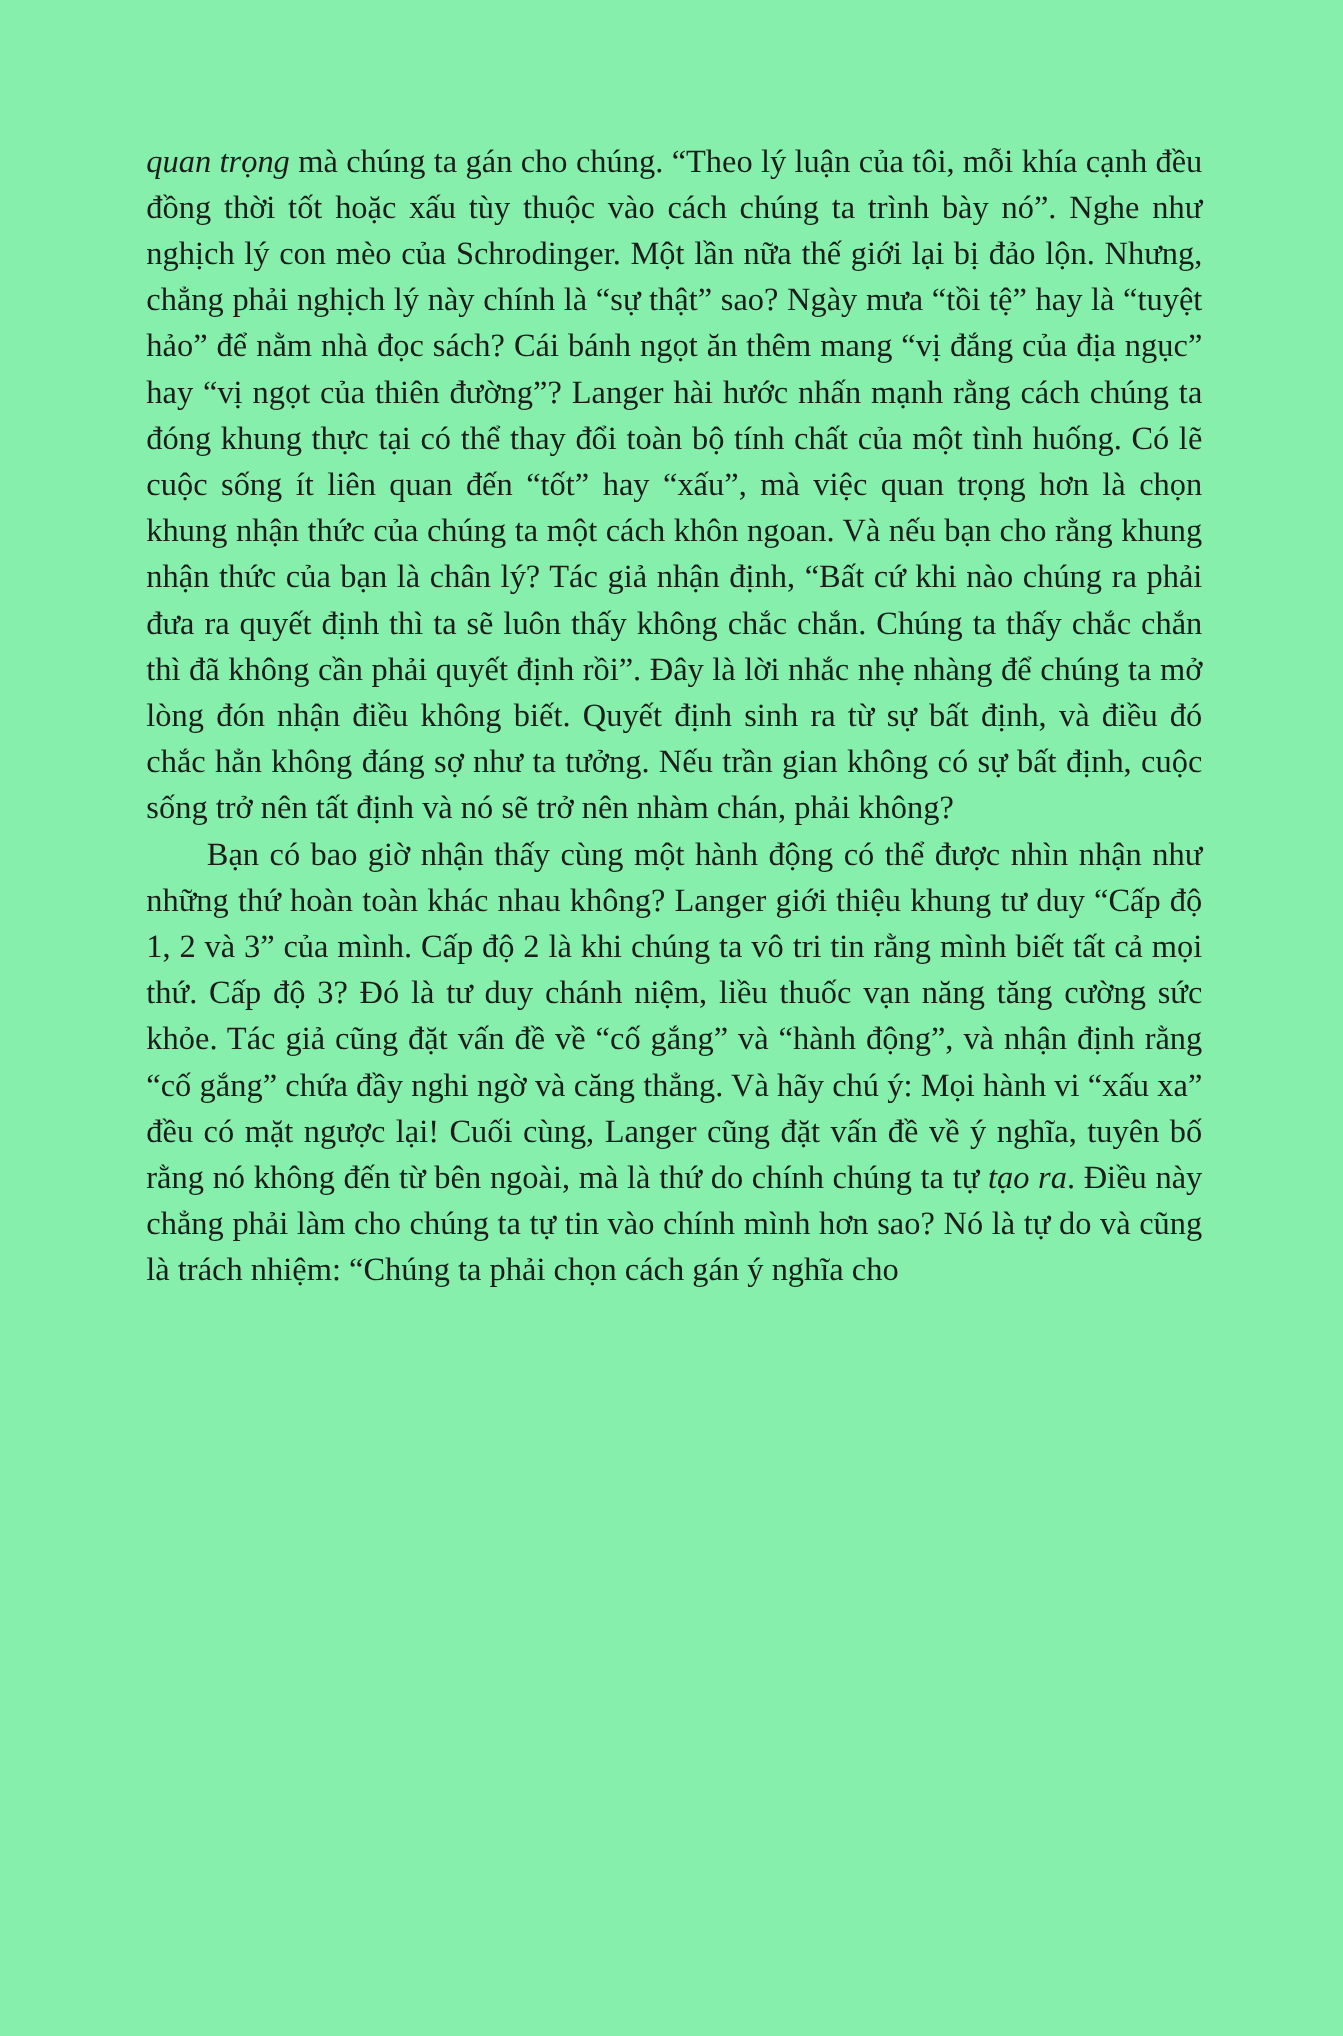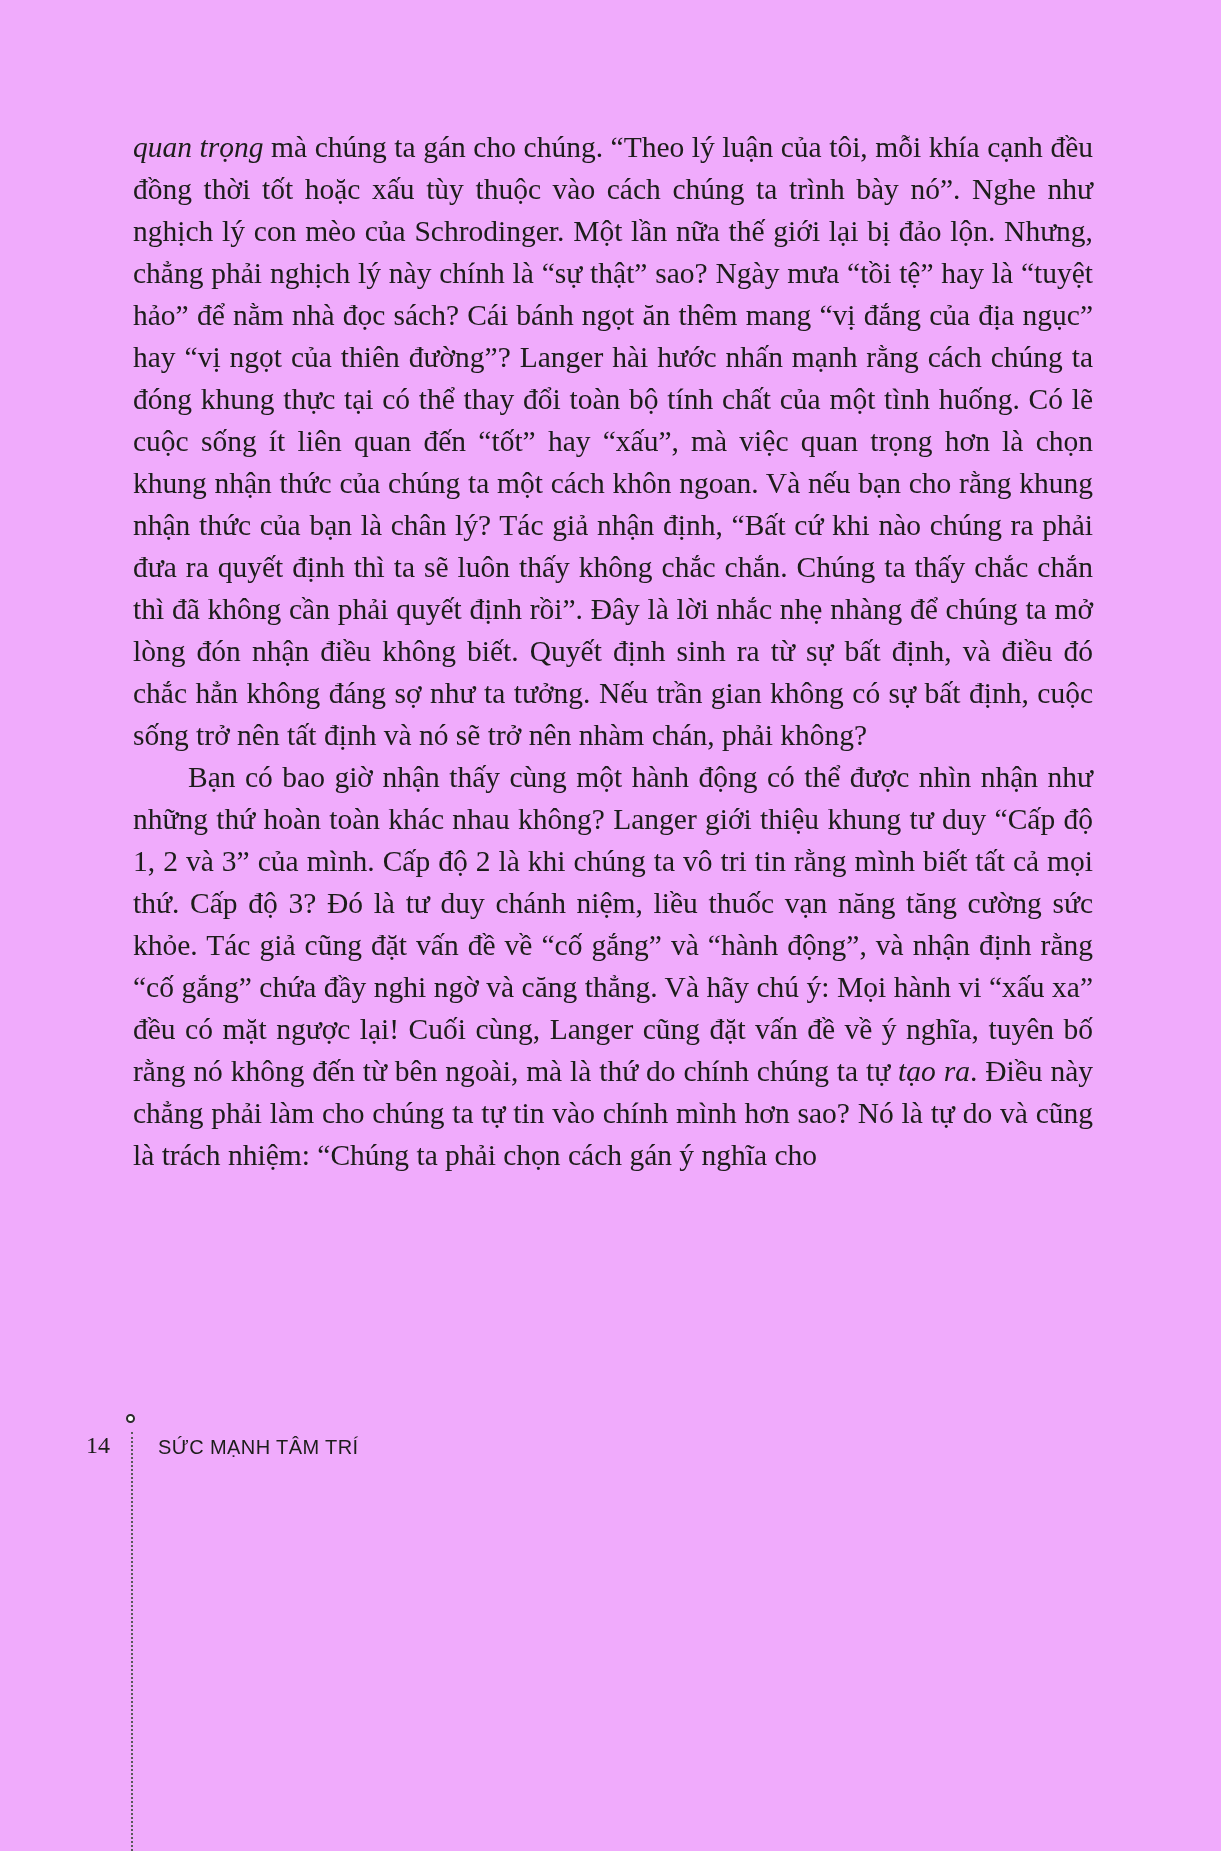--- a/index.html
+++ b/index.html
@@ -8,21 +8,21 @@
     width: 1221px;
     height: 1851px;
     position: relative;
     font-family: "Liberation Serif", "DejaVu Serif", serif;
     color: #1d1d1b;
     overflow: hidden;
   }
   .page {
     position: absolute;
     inset: 0;
-    background: #f0abfc;
+    background: #86efac;
     text-decoration: underline;
   }
   .text-block {
     position: absolute;
     left: 133px;
     right: 128px;
     top: 126px;
     font-size: 29.5px;
     line-height: 42px;
     text-align: justify;
@@ -81,20 +81,14 @@
 </head>
 <body>
 
 <div class="page">
 
   <main class="text-block">
     <p class="para no-indent"><span class="run italic">quan trọng</span><span class="run normal"> mà chúng ta gán cho chúng. “Theo lý luận của tôi, mỗi khía cạnh đều đồng thời tốt hoặc xấu tùy thuộc vào cách chúng ta trình bày nó”. Nghe như nghịch lý con mèo của Schrodinger. Một lần nữa thế giới lại bị đảo lộn. Nhưng, chẳng phải nghịch lý này chính là “sự thật” sao? Ngày mưa “tồi tệ” hay là “tuyệt hảo” để nằm nhà đọc sách? Cái bánh ngọt ăn thêm mang “vị đắng của địa ngục” hay “vị ngọt của thiên đường”? Langer hài hước nhấn mạnh rằng cách chúng ta đóng khung thực tại có thể thay đổi toàn bộ tính chất của một tình huống. Có lẽ cuộc sống ít liên quan đến “tốt” hay “xấu”, mà việc quan trọng hơn là chọn khung nhận thức của chúng ta một cách khôn ngoan. Và nếu bạn cho rằng khung nhận thức của bạn là chân lý? Tác giả nhận định, “Bất cứ khi nào chúng ra phải đưa ra quyết định thì ta sẽ luôn thấy không chắc chắn. Chúng ta thấy chắc chắn thì đã không cần phải quyết định rồi”. Đây là lời nhắc nhẹ nhàng để chúng ta mở lòng đón nhận điều không biết. Quyết định sinh ra từ sự bất định, và điều đó chắc hẳn không đáng sợ như ta tưởng. Nếu trần gian không có sự bất định, cuộc sống trở nên tất định và nó sẽ trở nên nhàm chán, phải không?</span></p>
     <p class="para indent"><span class="run normal">Bạn có bao giờ nhận thấy cùng một hành động có thể được nhìn nhận như những thứ hoàn toàn khác nhau không? Langer giới thiệu khung tư duy “Cấp độ 1, 2 và 3” của mình. Cấp độ 2 là khi chúng ta vô tri tin rằng mình biết tất cả mọi thứ. Cấp độ 3? Đó là tư duy chánh niệm, liều thuốc vạn năng tăng cường sức khỏe. Tác giả cũng đặt vấn đề về “cố gắng” và “hành động”, và nhận định rằng “cố gắng” chứa đầy nghi ngờ và căng thẳng. Và hãy chú ý: Mọi hành vi “xấu xa” đều có mặt ngược lại! Cuối cùng, Langer cũng đặt vấn đề về ý nghĩa, tuyên bố rằng nó không đến từ bên ngoài, mà là thứ do chính chúng ta tự </span><span class="run italic">tạo ra</span><span class="run normal">. Điều này chẳng phải làm cho chúng ta tự tin vào chính mình hơn sao? Nó là tự do và cũng là trách nhiệm: “Chúng ta phải chọn cách gán ý nghĩa cho</span></p>
   </main>
 
-  <footer class="footer">
-    <span class="page-number">14</span>
-    <span class="divider-circle"></span>
-    <span class="divider-dotted"></span>
-    <span class="book-title">SỨC MẠNH TÂM TRÍ</span>
-  </footer>
 
 </div>
 
 </body></html>

